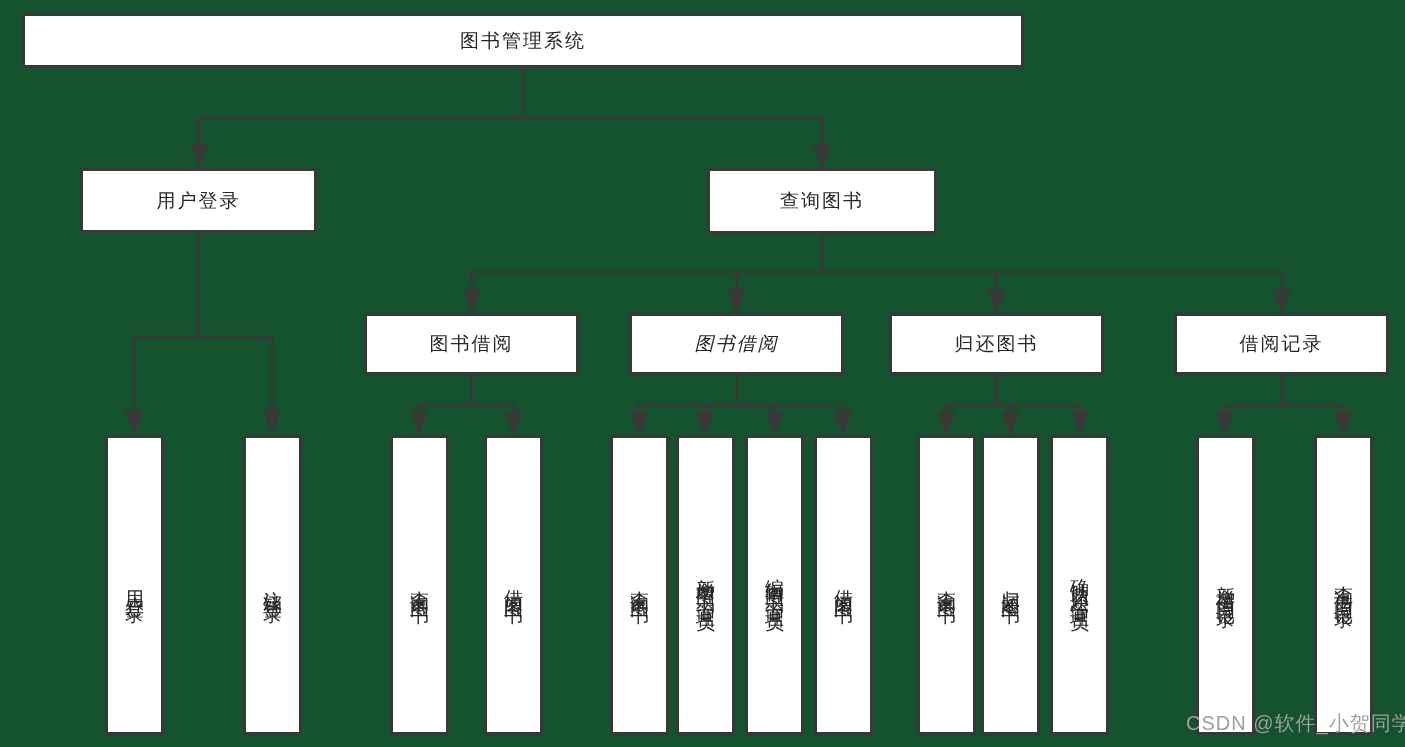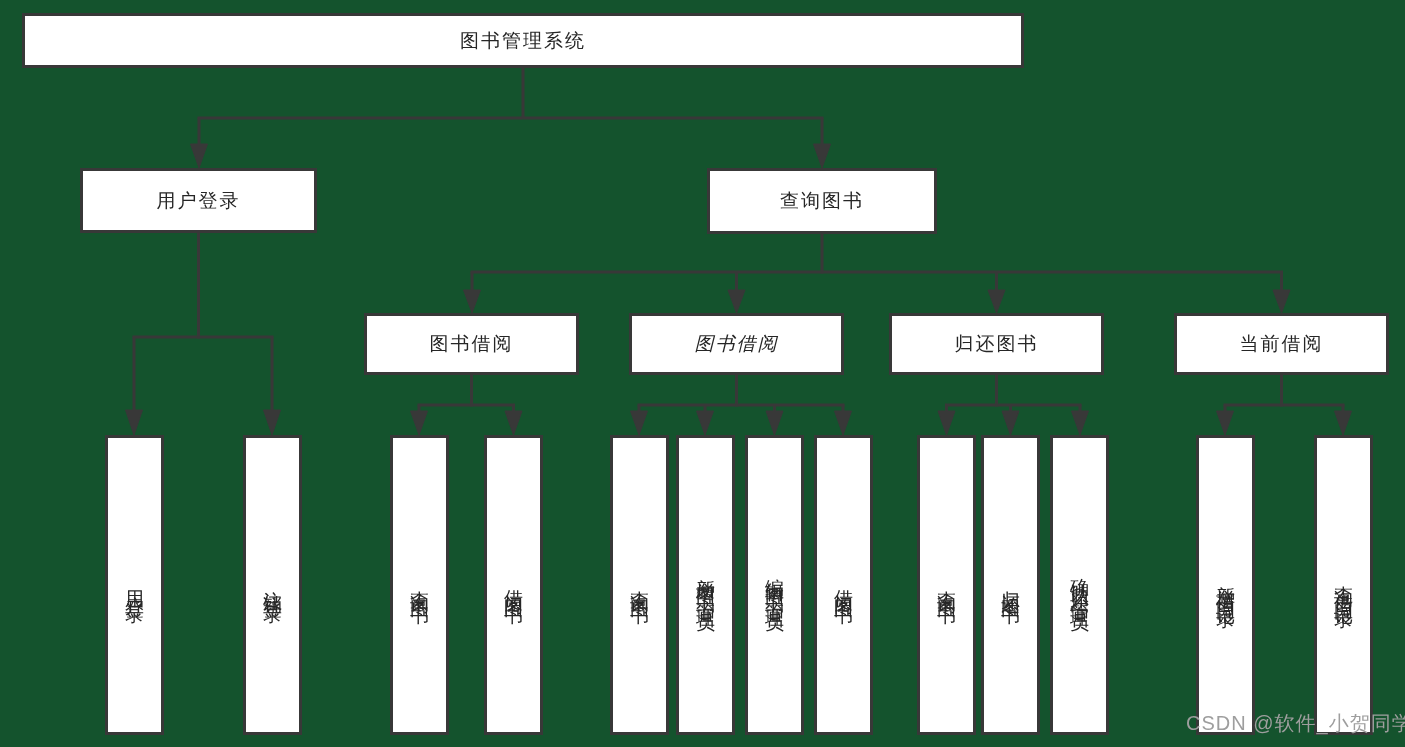--- a/index.html
+++ b/index.html
@@ -114,21 +114,21 @@
   </svg>
 
   <div class="hbox" style="left:22px; top:13px; width:1002px; height:55px;">图书管理系统</div>
 
   <div class="hbox" style="left:80px; top:168px; width:237px; height:65px;">用户登录</div>
   <div class="hbox" style="left:707px; top:168px; width:230px; height:66px;">查询图书</div>
 
   <div class="hbox" style="left:364px; top:313px; width:215px; height:62px;">图书借阅</div>
   <div class="hbox" style="left:629px; top:313px; width:215px; height:62px;font-style:italic;">图书借阅</div>
   <div class="hbox" style="left:889px; top:313px; width:215px; height:62px;">归还图书</div>
-  <div class="hbox" style="left:1174px; top:313px; width:215px; height:62px;">当前借阅</div>
+  <div class="hbox" style="left:1174px; top:313px; width:215px; height:62px;">借阅记录</div>
 
   <div class="vbox" style="left:105px;">
     <span>用户登录</span>
   </div>
   <div class="vbox" style="left:243px;">
     <span>注销登录</span>
   </div>
 
   <div class="vbox" style="left:390px;">
     <span>查询图书</span>

